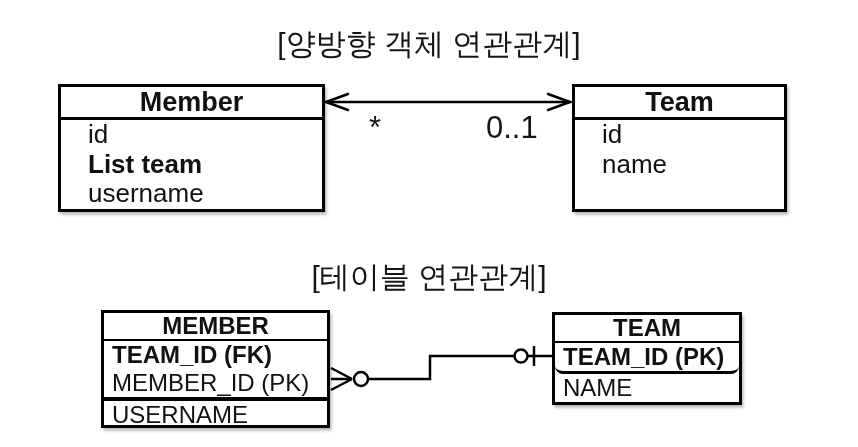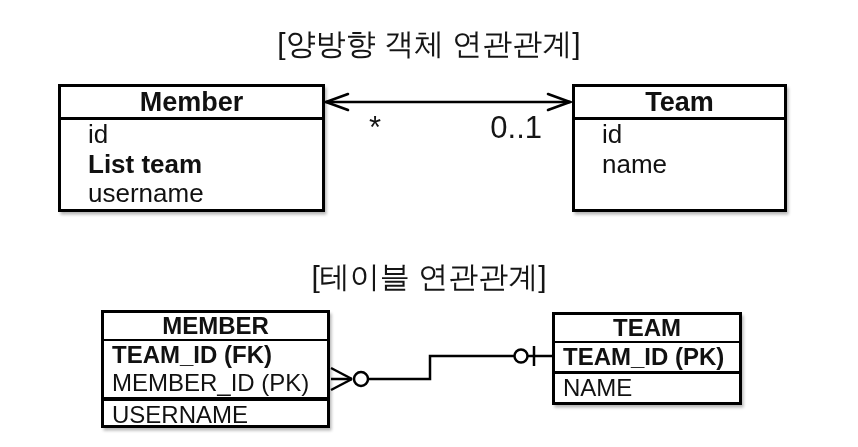--- a/index.html
+++ b/index.html
@@ -63,21 +63,21 @@
     line-height: 26px;
     border-bottom: 2px solid #000;
   }
   .tbl-row {
     font-size: 24px;
     line-height: 28px;
     padding-left: 8px;
     white-space: nowrap;
   }
   .tbl-row.pk-sep   { border-bottom: 4px solid #000; }
-  .tbl-row.pk-sep2  { border-bottom: 3px solid #000; line-height: 28px; }
+  .tbl-row.pk-sep2  { border-bottom: 3px solid #000; line-height: 28px; border-radius: 8px; }
 
   
   .mult-label {
     font-size: 31px;
     line-height: 36px;
     color: #151515;
   }
 
   svg { display: block; }
 </style>
@@ -106,21 +106,21 @@
 <svg class="abs" style="left:322px; top:88px;" width="252" height="28" viewBox="0 0 252 28">
   <g stroke="#000" stroke-width="2.6" fill="none" stroke-linecap="round">
     <line x1="4" y1="14" x2="248" y2="14"></line>
     <polyline points="26,6 4,14 26,22"></polyline>
     <polyline points="226,6 248,14 226,22"></polyline>
   </g>
 </svg>
 
 <div class="abs mult-label" style="left:358px; top:110px; width:34px; text-align:center;">*</div>
 
-<div class="abs mult-label" style="left:486px; top:110px; width:56px; text-align:right;">0..1</div>
+<div class="abs mult-label" style="left:486px; top:110px; width:56px; ">0..1</div>
 
 <div class="abs diagram-title title-bottom">[테이블 연관관계]</div>
 
 <svg class="abs" style="left:325px; top:335px;" width="235" height="75" viewBox="0 0 235 75">
   <g stroke="#000" stroke-width="2.5" fill="none">
 
     <g>
       <line x1="6" y1="33" x2="27" y2="44"></line>
       <line x1="6" y1="44" x2="27" y2="44"></line>
       <line x1="6" y1="55" x2="27" y2="44"></line>

